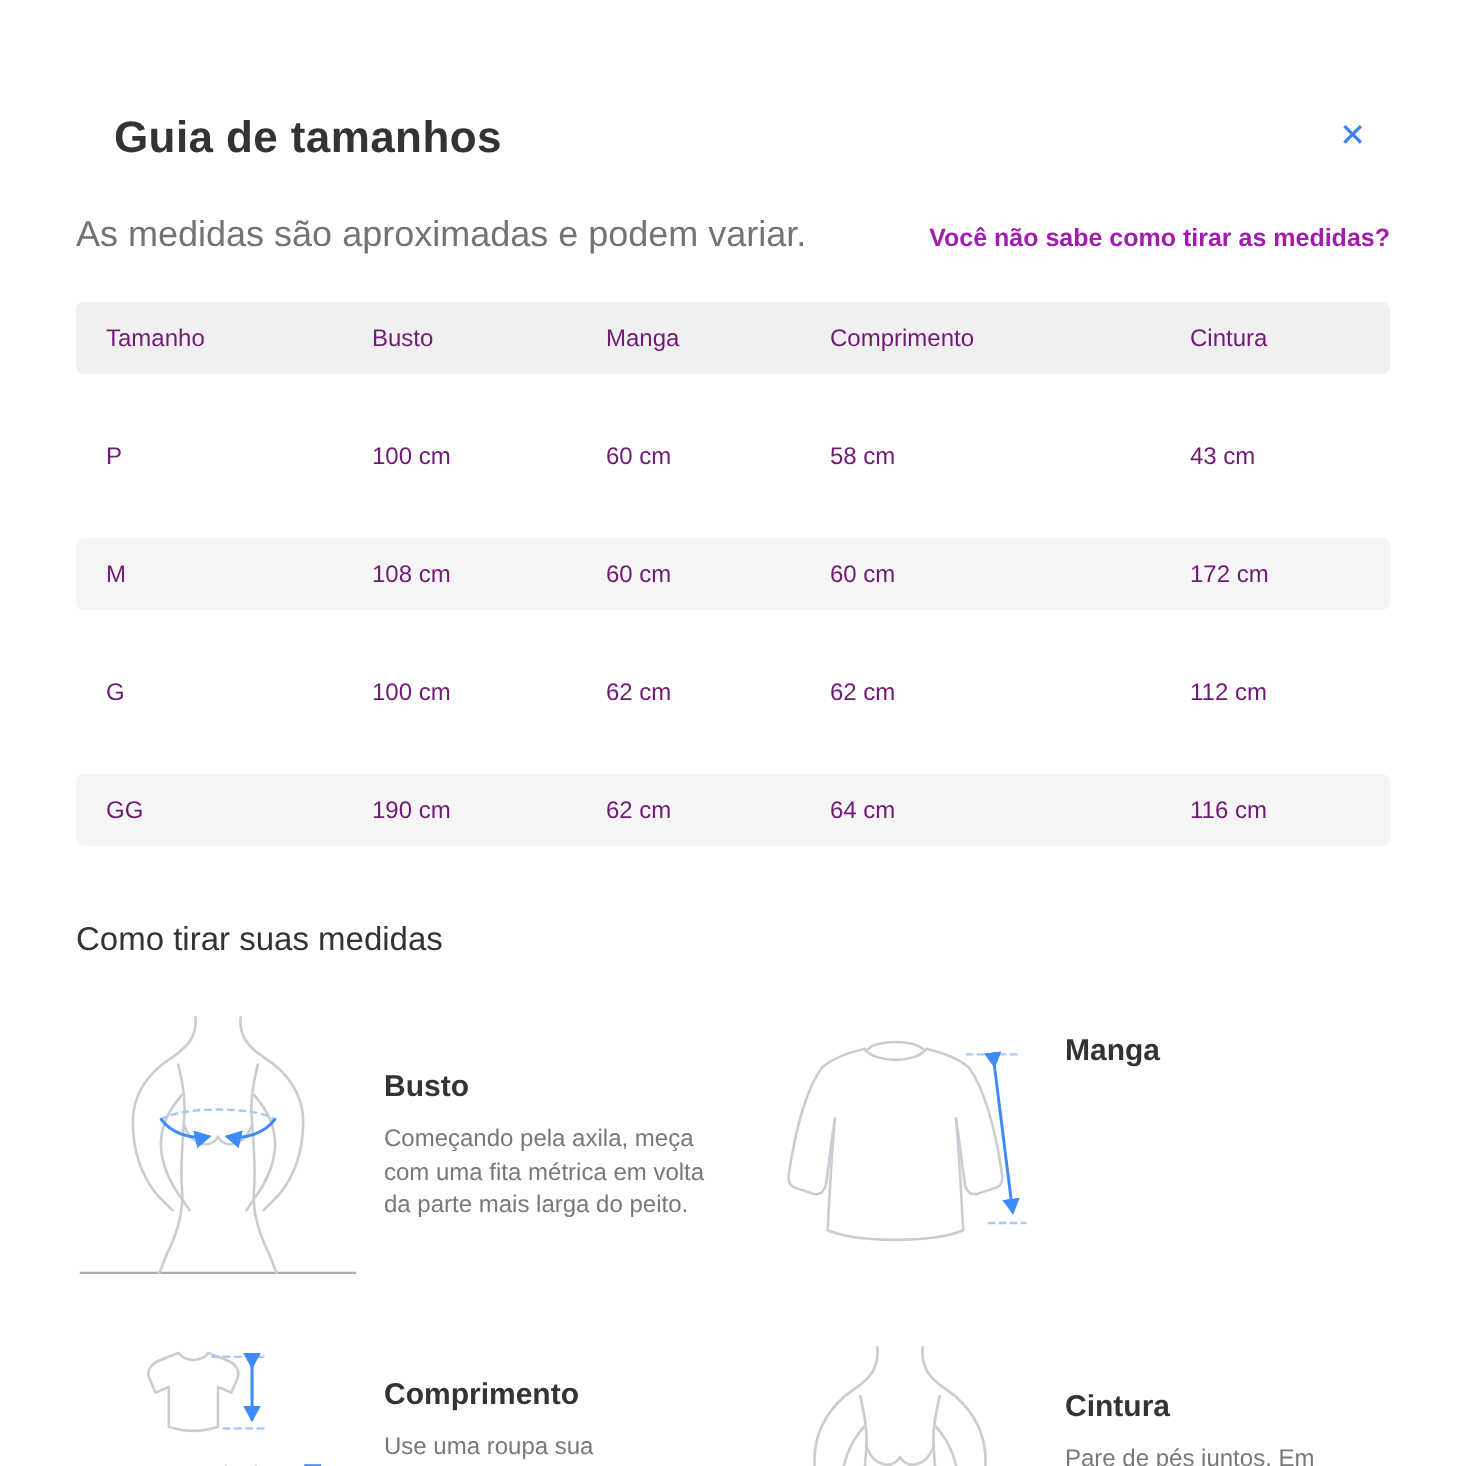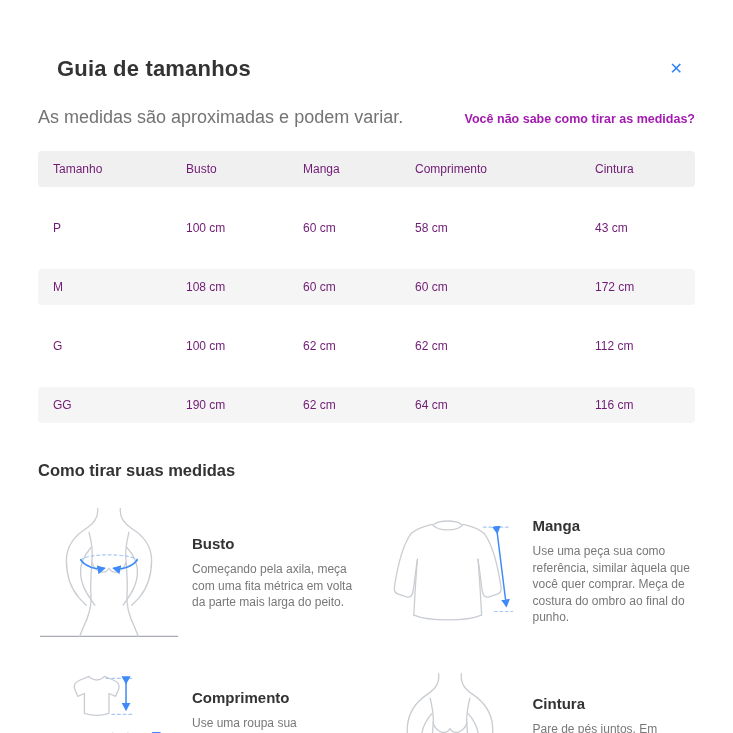--- a/index.html
+++ b/index.html
@@ -45,21 +45,21 @@
     font-size:12px;
     color:#701a75;
     border-radius:4px;
     margin-top:23px;
   }
   .t-head { background:#f0f0f0; }
   .t-row.striped { background:#f5f5f5; }
 
   
   .howto-heading {
-    margin:38px 38px 0; font-size:16.5px; font-weight:700; color:#333;
+    margin:38px 38px 0; font-size:16.5px; font-weight:400; color:#333;
   }
   .howto-grid {
     margin:23px 38px 0;
     display:grid;
     grid-template-columns:1fr 1fr;
     column-gap:24px;
     row-gap:24px;
   }
   .card { display:flex; gap:12px; }
   .card-illus { width:142px; height:140px; flex:0 0 auto; }
@@ -183,21 +183,20 @@
           <path class="g-line" d="M42,56 C40,77 39,99 38,117"></path>
           <path class="g-line" d="M108,56 C110,77 111,99 112,117"></path>
           <path class="g-line" d="M38,117 C55,124 95,124 112,117"></path>
           <line class="b-dash" x1="114" y1="21" x2="142" y2="21"></line>
           <line class="b-dash" x1="126" y1="113" x2="146" y2="113"></line>
           <line class="b-solid" x1="129" y1="27" x2="139" y2="107" marker-start="url(#ar2)" marker-end="url(#ar2)"></line>
         </svg>
       </div>
       <div class="card-body">
         <div class="card-title">Manga</div>
-        <p class="card-desc">Use uma peça sua como referência, similar àquela que você quer comprar. Meça de costura do ombro ao final do punho.</p>
       </div>
     </div>
 
     <div class="card">
       <div class="card-illus">
         <svg viewBox="0 0 150 148" xmlns="http://www.w3.org/2000/svg">
           <defs>
             <marker id="ar3" markerWidth="7" markerHeight="7" refX="4.5" refY="3" orient="auto">
               <path d="M0,0 L5.5,3 L0,6 Z" fill="#3d8af8"></path>
             </marker>

